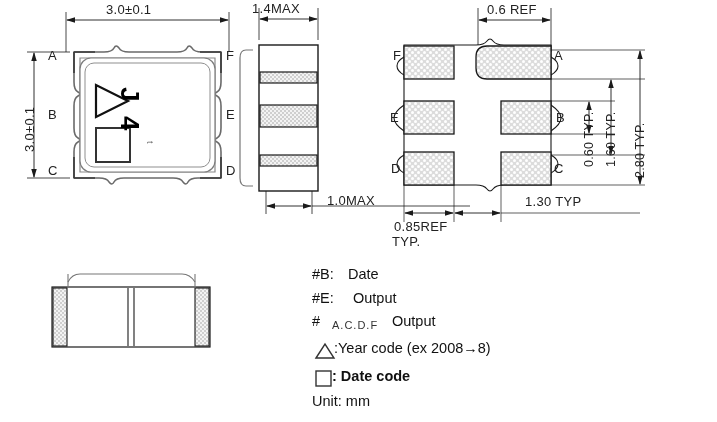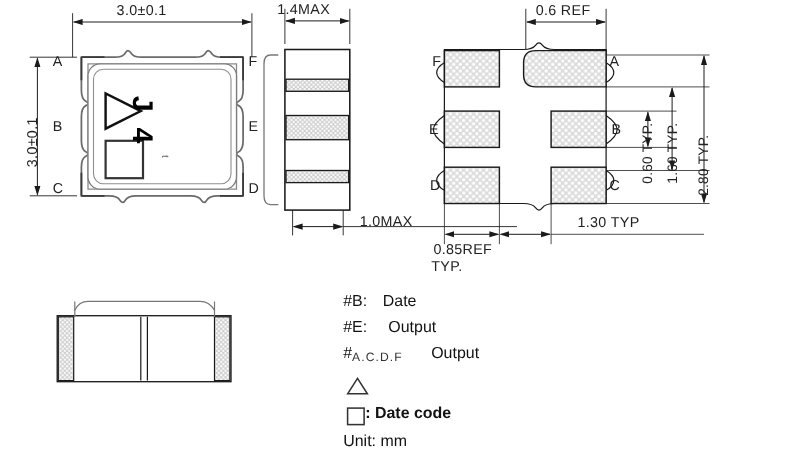--- a/index.html
+++ b/index.html
@@ -182,19 +182,20 @@
   <div class="txt pin" style="left:556px;top:110px;">B</div>
   <div class="txt pin" style="left:554px;top:161px;">C</div>
 
   <div class="txt note" style="left:312px;top:266px;">#B:</div>
   <div class="txt note" style="left:348px;top:266px;">Date</div>
 
   <div class="txt note" style="left:312px;top:290px;">#E:</div>
   <div class="txt note" style="left:353px;top:290px;">Output</div>
 
   <div class="txt note" style="left:312px;top:313px;">#</div>
-  <div class="txt notesm" style="left:320px;top:319px;">A.C.D.F</div>
+  <div class="txt notesm" style="left:332px;top:319px;">A.C.D.F</div>
   <div class="txt note" style="left:392px;top:313px;">Output</div>
 
+  <div class="txt note" style="left:334px;top:340px;">:Year code (ex 2008→8)</div>
   <div class="txt note" style="left:332px;top:368px;font-weight:bold;">: Date code</div>
   <div class="txt note" style="left:312px;top:393px;">Unit: mm</div>
 
 </div>
 
 </body></html>

